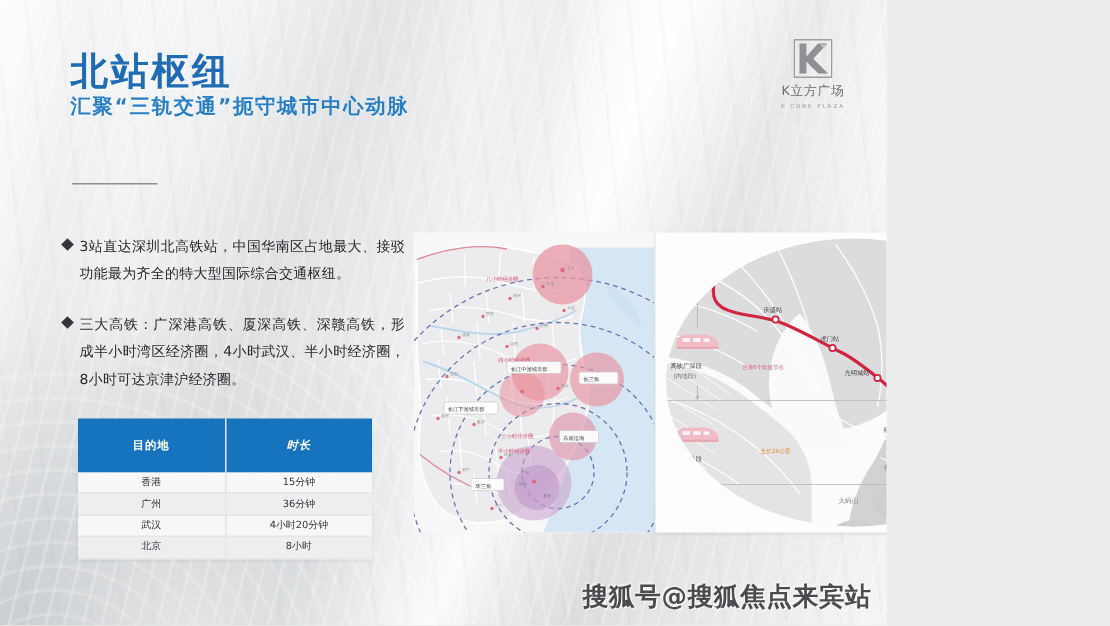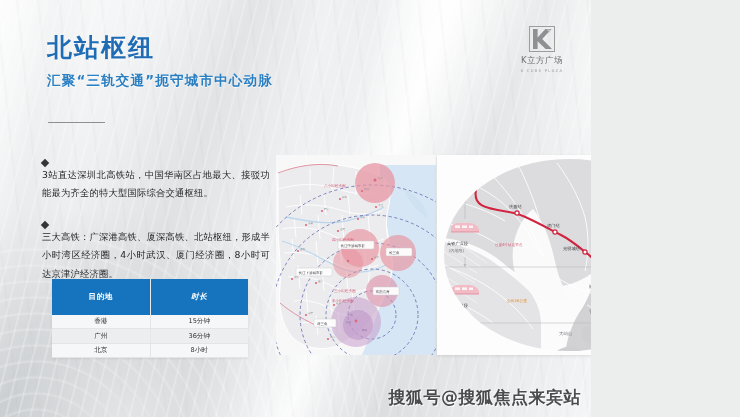--- a/index.html
+++ b/index.html
@@ -34,35 +34,35 @@
     opacity:.5;
   }
 
   
   .hdr{position:absolute;left:47px;top:34px;z-index:5;}
   .hdr .t1{
     font-size:25px;font-weight:bold;color:#1f6cb5;letter-spacing:2px;line-height:1.1;
     text-shadow:0 1px 0 rgba(255,255,255,.7);
   }
   .hdr .t2{
-    margin-top:10px;font-size:13.5px;font-weight:bold;color:#2a7fc3;letter-spacing:1.2px;
+    font-size:13.5px;font-weight:bold;color:#2a7fc3;letter-spacing:1.2px;
     text-shadow:0 1px 0 rgba(255,255,255,.7);
   }
   .rule{position:absolute;left:48px;top:122px;width:57px;height:0;border-top:1px solid #8d8f92;z-index:5;}
 
   
   .logo{position:absolute;right:18px;top:26px;width:62px;text-align:center;z-index:6;}
   .logo .mark{width:26px;height:26px;margin:0 auto;position:relative;}
   .logo .mark svg{display:block;}
   .logo .lt{margin-top:3px;font-size:8.5px;color:#6d6f72;letter-spacing:.5px;white-space:nowrap;}
   .logo .ls{margin-top:1px;font-size:4.2px;color:#9a9c9f;letter-spacing:1.4px;white-space:nowrap;transform:scale(.9);}
 
   
   .bullets{position:absolute;left:42px;top:156px;width:228px;z-index:5;}
-  .bl{display:flex;margin-bottom:16px;flex-direction:column;}
+  .bl{display:flex;margin-bottom:16px;}
   .bl .dia{
     flex:0 0 auto;margin:4px 5px 0 0;width:6px;height:6px;background:#333538;
     transform:rotate(45deg);
   }
   .bl .btxt{
     font-size:9.3px;line-height:1.95;color:#26282b;letter-spacing:.2px;text-align:justify;
   }
 
   
   .tbl{position:absolute;left:52px;top:279px;width:196px;z-index:5;
@@ -119,40 +119,44 @@
     <div class="ls">K CUBE PLAZA</div>
   </div>
 
   <div class="bullets">
     <div class="bl">
       <span class="dia"></span>
       <span class="btxt">3站直达深圳北高铁站，中国华南区占地最大、接驳功能最为齐全的特大型国际综合交通枢纽。</span>
     </div>
     <div class="bl">
       <span class="dia"></span>
-      <span class="btxt">三大高铁：广深港高铁、厦深高铁、北站枢纽，形成半小时湾区经济圈，4小时武汉、厦门经济圈，8小时可达京津沪经济圈。</span>
+      <span class="btxt">三大高铁：广深港高铁、厦深高铁、深赣高铁，形成半小时湾区经济圈，4小时武汉、半小时经济圈，8小时可达京津沪经济圈。</span>
     </div>
   </div>
 
   <div class="tbl">
     <table>
       <thead>
         <tr>
           <th>目的地</th>
           <th>时长</th>
         </tr>
       </thead>
       <tbody>
         <tr>
           <td>香港</td>
           <td>15分钟</td>
         </tr>
         <tr>
           <td>广州</td>
           <td>36分钟</td>
+        </tr>
+        <tr>
+          <td>武汉</td>
+          <td>4小时20分钟</td>
         </tr>
         <tr>
           <td>北京</td>
           <td>8小时</td>
         </tr>
       </tbody>
     </table>
   </div>
 
   <div class="fig" id="figLeft">

